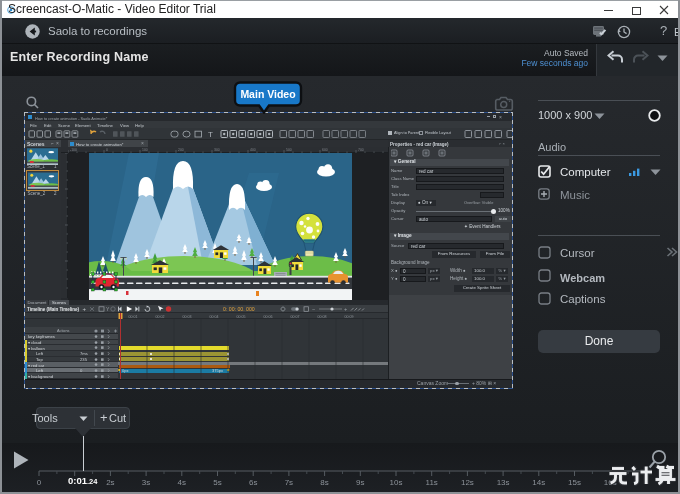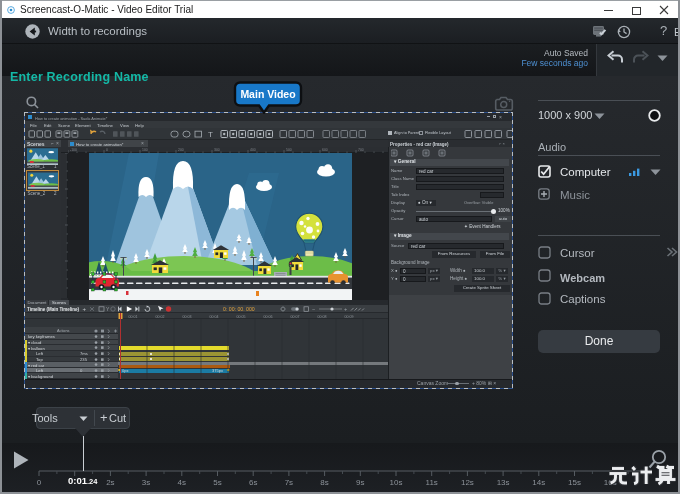--- a/index.html
+++ b/index.html
@@ -8,50 +8,50 @@
 </style></head>
 <body>
 <div style="position:relative;width:680px;height:494px;background:#1d2024;overflow:hidden;">
 <div style="position:absolute;left:0;top:76px;width:680px;height:367px;background:linear-gradient(#26292d,#1b1e21);"></div>
 
 <div style="position:absolute;left:0px;top:0px;width:680px;height:18px;background:#ffffff;border-top:1px solid #9a9fa3;"></div>
 <svg style="position:absolute;left:7px;top:6px;width:8px;height:8px;" viewBox="0 0 9 9">
 <circle cx="4.5" cy="4.5" r="3.8" fill="none" stroke="#57a8de" stroke-width="1.1"></circle>
 <circle cx="4.5" cy="4.5" r="1.5" fill="#2d8ccd"></circle>
     </svg>
-<div class="t" style="position:absolute;left:20px;top:4px;width:300px;height:11px;font-size:10px;color:#222;line-height:11px;">Screencast-O-Matic - Video Editor Trial</div>
+<div class="t" style="position:absolute;left:8px;top:4px;width:300px;height:11px;font-size:12px;color:#222;line-height:11px;">Screencast-O-Matic - Video Editor Trial</div>
 <div style="position:absolute;left:604px;top:10px;width:9px;height:1.4px;background:#3a3a3a;"></div>
 <div style="position:absolute;left:632px;top:6.5px;width:8.5px;height:8px;border:1.1px solid #3a3a3a;"></div>
 <svg style="position:absolute;left:659px;top:5px;width:10px;height:10px;" viewBox="0 0 10 10">
 <path d="M1 1 L9 9 M9 1 L1 9" stroke="#3a3a3a" stroke-width="1.1"></path>
     </svg>
 <div style="position:absolute;left:0px;top:18px;width:680px;height:26px;background:linear-gradient(#24282c,#1b1e22);border-bottom:1px solid #101214;"></div>
 <svg style="position:absolute;left:25px;top:24px;width:15px;height:15px;" viewBox="0 0 15 15">
 <circle cx="7.5" cy="7.5" r="7.2" fill="#aeb4ba"></circle>
 <path d="M9.8 3.6 L4.6 7.5 L9.8 11.4 Z" fill="#16181b"></path>
 <rect x="6.5" y="6.6" width="4.6" height="1.8" fill="#16181b"></rect>
     </svg>
-<div class="t" style="position:absolute;left:48px;top:25px;width:200px;height:13px;font-size:11.5px;color:#b9bfc5;line-height:13px;">Width to recordings</div>
+<div class="t" style="position:absolute;left:48px;top:25px;width:200px;height:13px;font-size:11.5px;color:#b9bfc5;line-height:13px;">Saola to recordings</div>
 <svg style="position:absolute;left:592px;top:25px;width:16px;height:14px;" viewBox="0 0 16 14">
 <rect x="1" y="1" width="11" height="9" rx="1.4" fill="#6d7379"></rect>
 <rect x="2.2" y="2.4" width="8.6" height="1.4" fill="#50555b"></rect>
 <rect x="2.2" y="4.6" width="8.6" height="1.4" fill="#50555b"></rect>
 <rect x="4" y="10" width="5" height="1.6" fill="#6d7379"></rect>
 <path d="M7.2 8.2 L9.4 10.8 L14.2 5.6 L12.6 4.2 L9.4 7.8 L8.4 6.9 Z" fill="#c9cfd5"></path>
     </svg>
 <svg style="position:absolute;left:616px;top:25px;width:15px;height:14px;" viewBox="0 0 15 14">
 <circle cx="8" cy="7" r="5.6" fill="none" stroke="#aab0b6" stroke-width="1.3"></circle>
 <path d="M8 3.6 L8 7 L10.6 8.6" stroke="#aab0b6" stroke-width="1.3" fill="none"></path>
 <path d="M2.5 4.2 L1.6 7.6 L4.8 6.8" fill="#aab0b6"></path>
     </svg>
 <div class="t" style="position:absolute;left:638px;top:26px;width:20px;height:12px;font-size:11px;color:#c3c9cf;line-height:12px;margin-left:36px;">EN</div>
 <div class="t" style="position:absolute;left:660px;top:24px;width:10px;height:14px;font-size:13px;color:#aab0b6;line-height:14px;">?</div>
 <div style="position:absolute;left:0px;top:44px;width:680px;height:32px;background:linear-gradient(#1b1e21,#141619);"></div>
 <div style="position:absolute;left:596px;top:44px;width:84px;height:32px;background:#22262a;border-left:1px solid #34383d;"></div>
-<div class="t" style="position:absolute;left:10px;top:50px;width:250px;height:14px;font-size:12.5px;color:#14b8a6;line-height:14px;font-weight:bold;letter-spacing:.2px;margin-top:20px;">Enter Recording Name</div>
+<div class="t" style="position:absolute;left:10px;top:50px;width:250px;height:14px;font-size:12.5px;color:#e5e5e5;line-height:14px;font-weight:bold;letter-spacing:.2px;">Enter Recording Name</div>
 <div class="t" style="position:absolute;left:500px;top:48px;width:88px;height:10px;font-size:8.5px;color:#b6bcc2;text-align:right;line-height:10px;">Auto Saved</div>
 <div class="t" style="position:absolute;left:490px;top:58px;width:98px;height:10px;font-size:8.5px;color:#4e90d2;text-align:right;line-height:10px;">Few seconds ago</div>
 <svg style="position:absolute;left:607px;top:50px;width:17px;height:14px;" viewBox="0 0 17 14">
 <path d="M4.5 5.5 H11 a4 4 0 0 1 4 4 v3" fill="none" stroke="#c9cfd5" stroke-width="2"></path>
 <path d="M6.5 1.2 L1.5 5.5 L6.5 9.8" fill="none" stroke="#c9cfd5" stroke-width="2"></path>
     </svg>
 <svg style="position:absolute;left:632px;top:50px;width:17px;height:14px;" viewBox="0 0 17 14">
 <path d="M12.5 5.5 H6 a4 4 0 0 0 -4 4 v3" fill="none" stroke="#4c5258" stroke-width="2"></path>
 <path d="M10.5 1.2 L15.5 5.5 L10.5 9.8" fill="none" stroke="#4c5258" stroke-width="2"></path>
     </svg>

